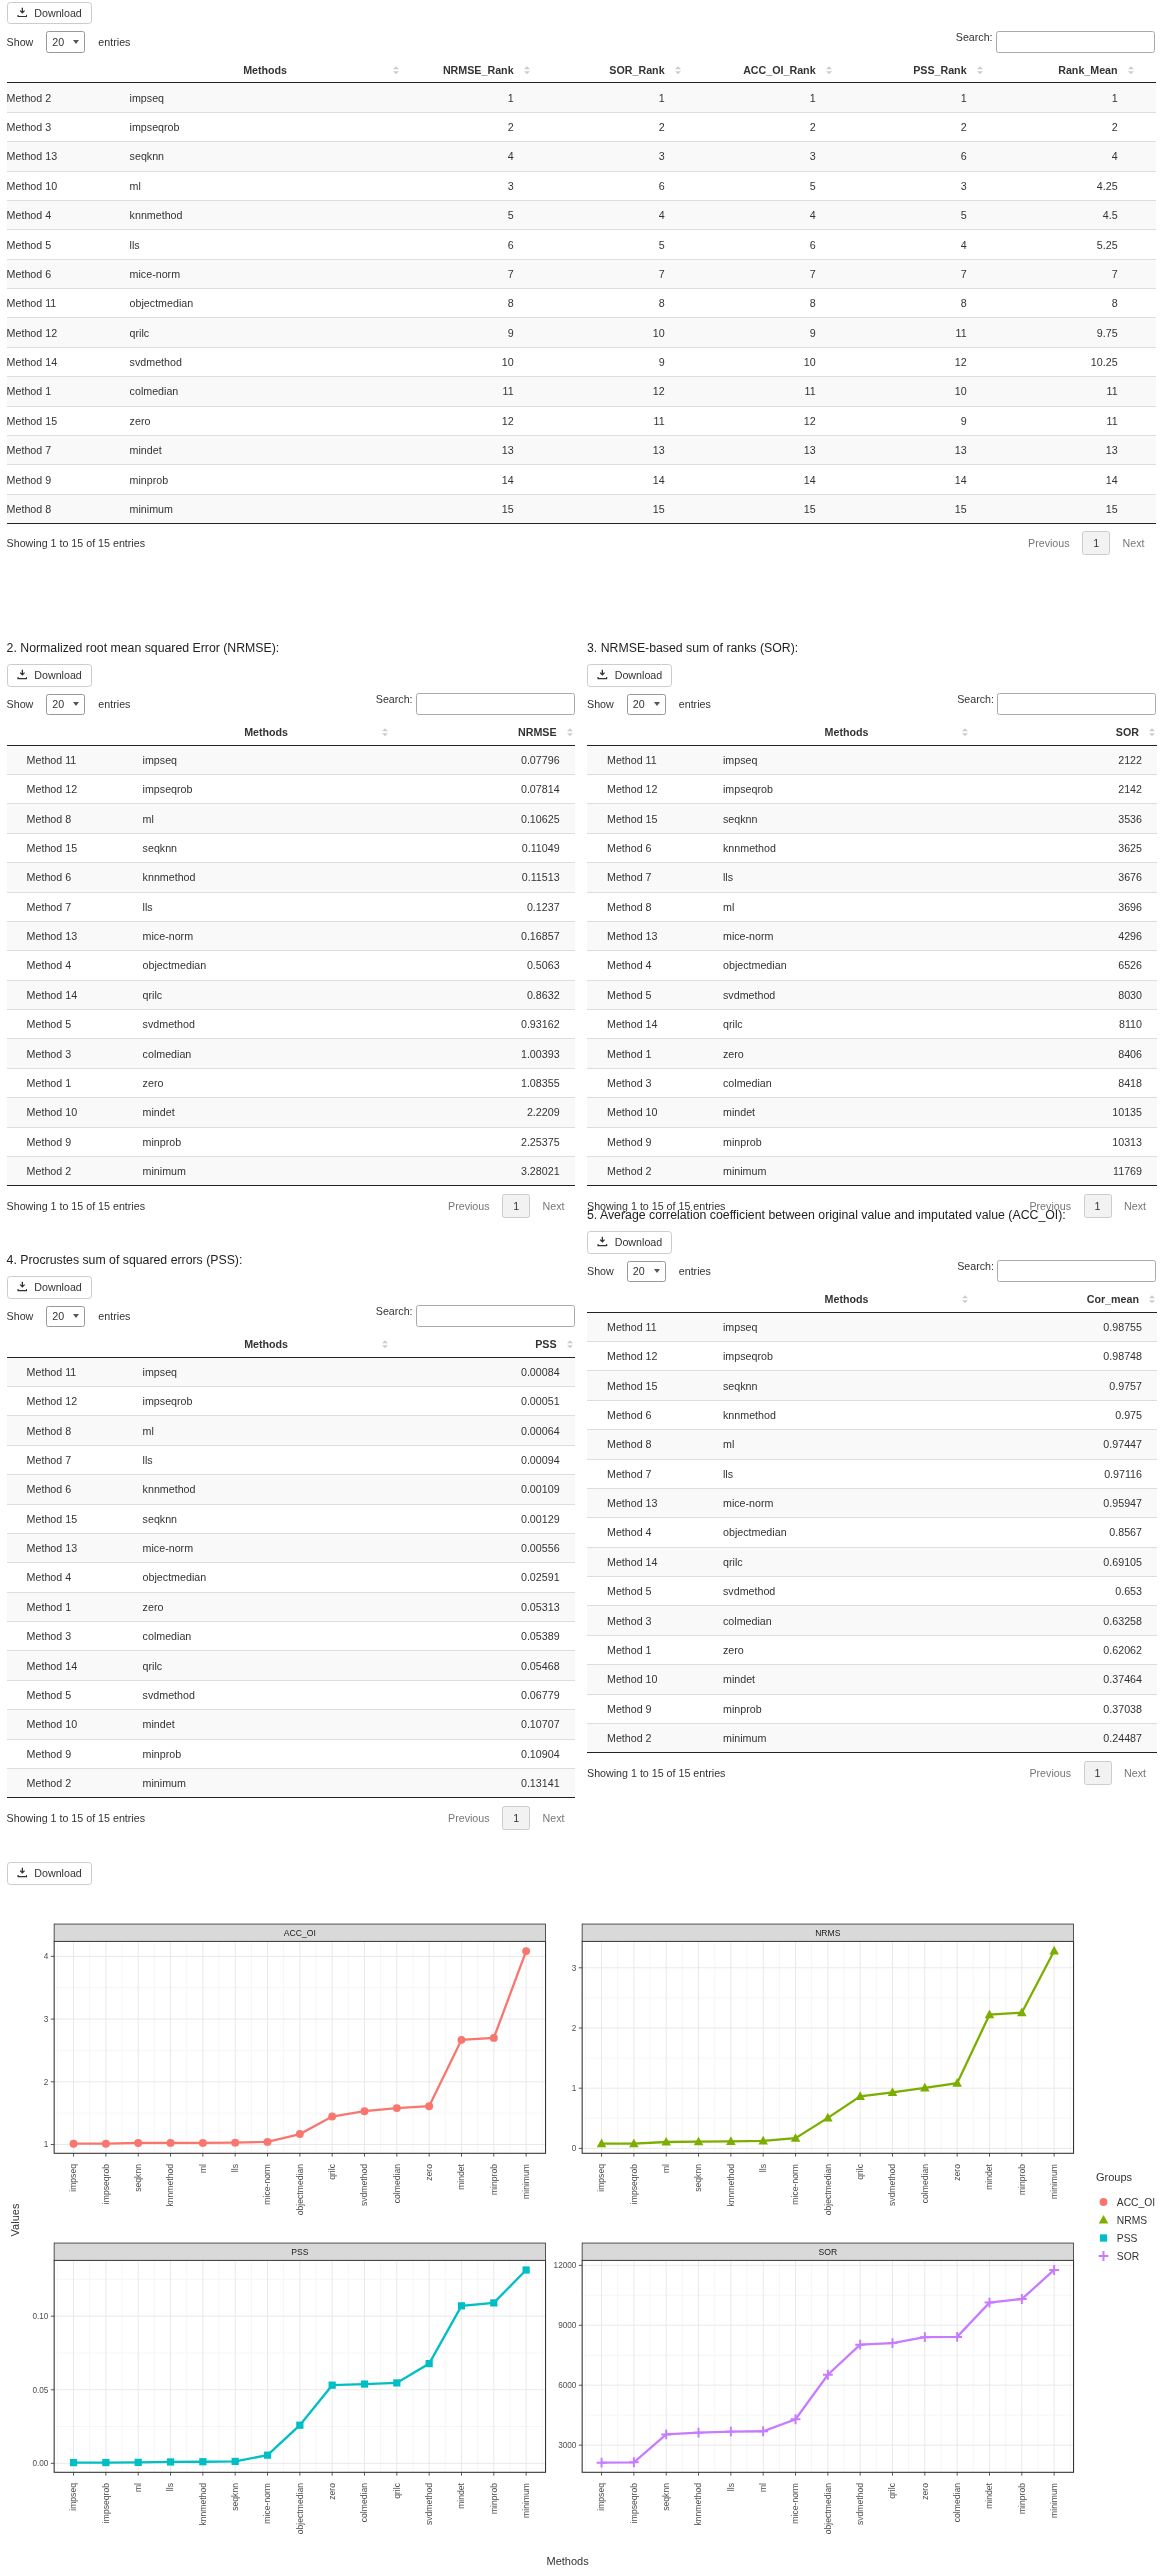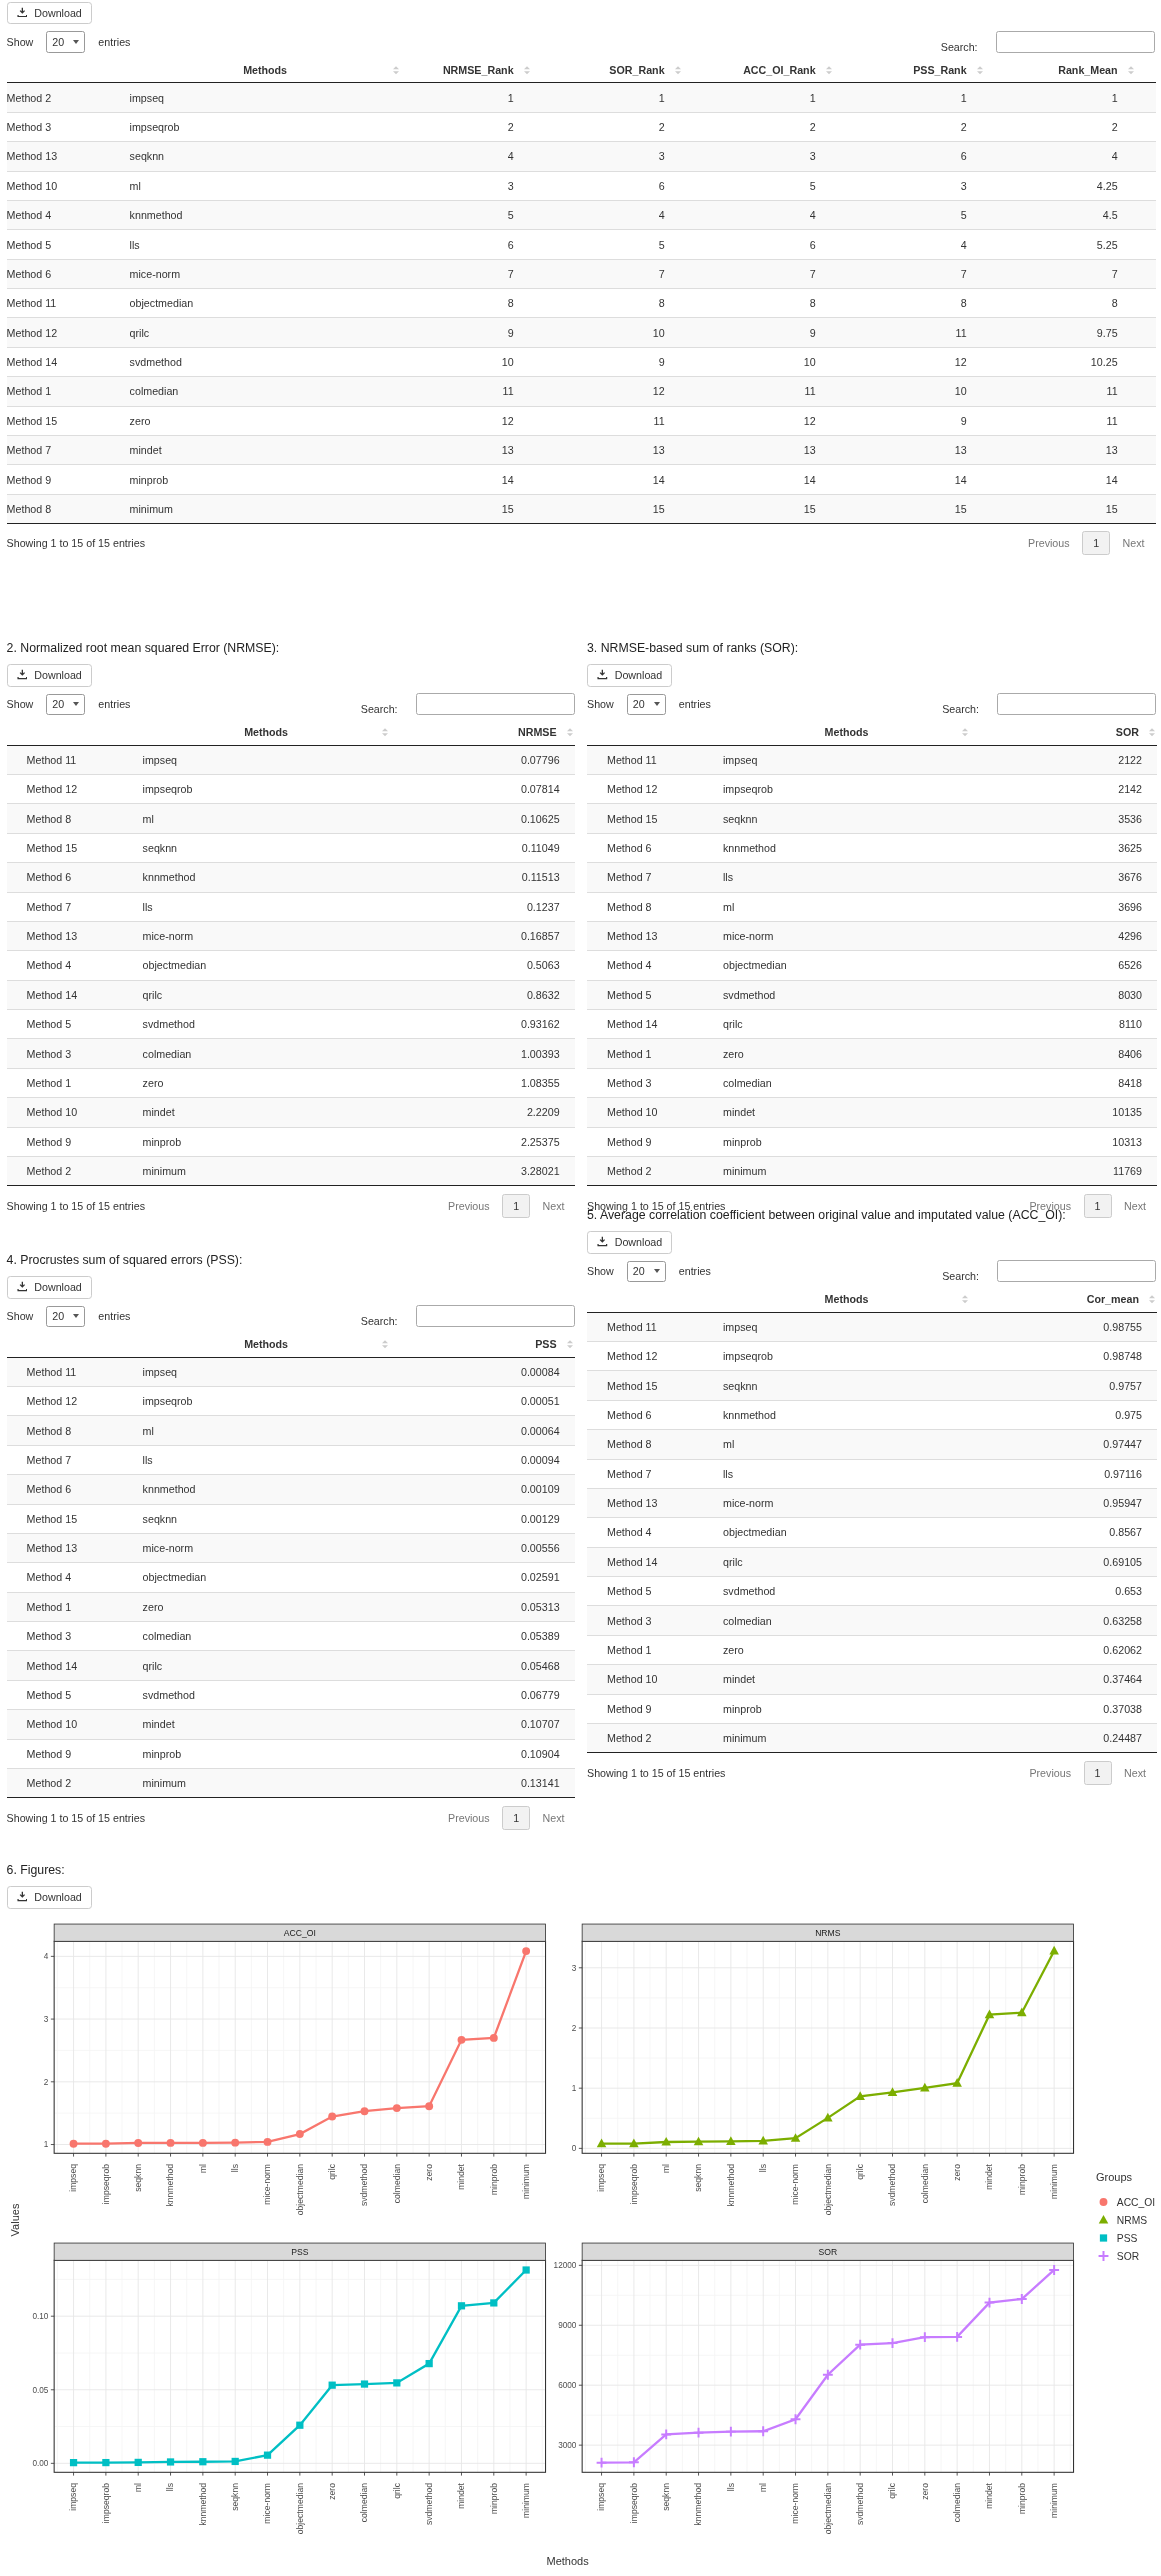--- a/index.html
+++ b/index.html
@@ -15,21 +15,21 @@
   .sec-title{font-size:12.3px;color:#222;line-height:16.4px;margin-bottom:7.4px}
   .dl-btn{display:inline-flex;align-items:center;gap:7px;background:#fff;border:0.8px solid #ccc;
           border-radius:3.3px;padding:4.1px 9px;font-family:inherit;font-size:10.7px;color:#333;
           margin-bottom:6.6px;cursor:pointer}
   .dt-controls{display:flex;justify-content:space-between;align-items:center;margin-bottom:5px}
   .lbl{font-weight:400}
   .dt-length{display:flex;align-items:center}
   .dt-select{display:inline-flex;align-items:center;justify-content:space-between;width:39px;height:21.4px;
              border:0.8px solid #999;border-radius:2.5px;padding:0 5px;margin:0 13px;background:#fff;box-sizing:border-box}
   .caret{width:0;height:0;border-left:3.3px solid transparent;border-right:3.3px solid transparent;border-top:4.1px solid #555}
-  .dt-search{display:flex;align-items:flex-end;gap:18px}
+  .dt-search{display:flex;align-items:flex-start;gap:3px}
   .dt-input{width:159px;height:22px;border:0.8px solid #aaa;border-radius:2.5px;box-sizing:border-box;
             font-family:inherit;font-size:10.7px;padding:0 5px}
   table.dtable{border-collapse:collapse;table-layout:fixed;width:100%;border-bottom:0.8px solid #222}
   table.dtable th{position:relative;padding:5.8px 0 6.6px;border-bottom:0.8px solid #222;font-size:10.7px;font-weight:700;color:#333}
   table.dtable td{padding:8.2px 0;border-top:0.8px solid #ddd;font-size:10.7px;color:#333}
   table.dtable tbody tr:first-child td{border-top:none}
   table.dtable tbody tr:nth-child(odd){background:#f9f9f9}
   th.c-lab,td.c-lab{text-align:left}
   td.c-lab{padding-left:23px}
   .half td.c-lab{padding-left:20px}
@@ -790,21 +790,20 @@
     <span class="dt-info">Showing 1 to 15 of 15 entries</span>
     <div class="dt-paging">
       <span class="pg-prev">Previous</span>
       <span class="pg-num">1</span>
       <span class="pg-next">Next</span>
     </div>
   </div>
 </div>
 
 <div class="section" id="sec6">
-  <div class="sec-title">6. Figures:</div>
   <button class="dl-btn">
     <span><svg width="10.7" height="10.7" viewBox="0 0 13 13">
           <path d="M6.5 0.8 V7 M3.8 4.4 L6.5 7.2 L9.2 4.4" stroke="#333" stroke-width="1.6" fill="none"></path>
           <path d="M1.3 9.6 v2.2 h10.4 v-2.2" stroke="#333" stroke-width="1.5" fill="none"></path>
         </svg></span>
     <span>Download</span>
   </button>
 </div>
 
 <div class="chart" id="chart-acc"><svg width="530" height="316" viewBox="0 0 645 384" style="font-size:13px">

